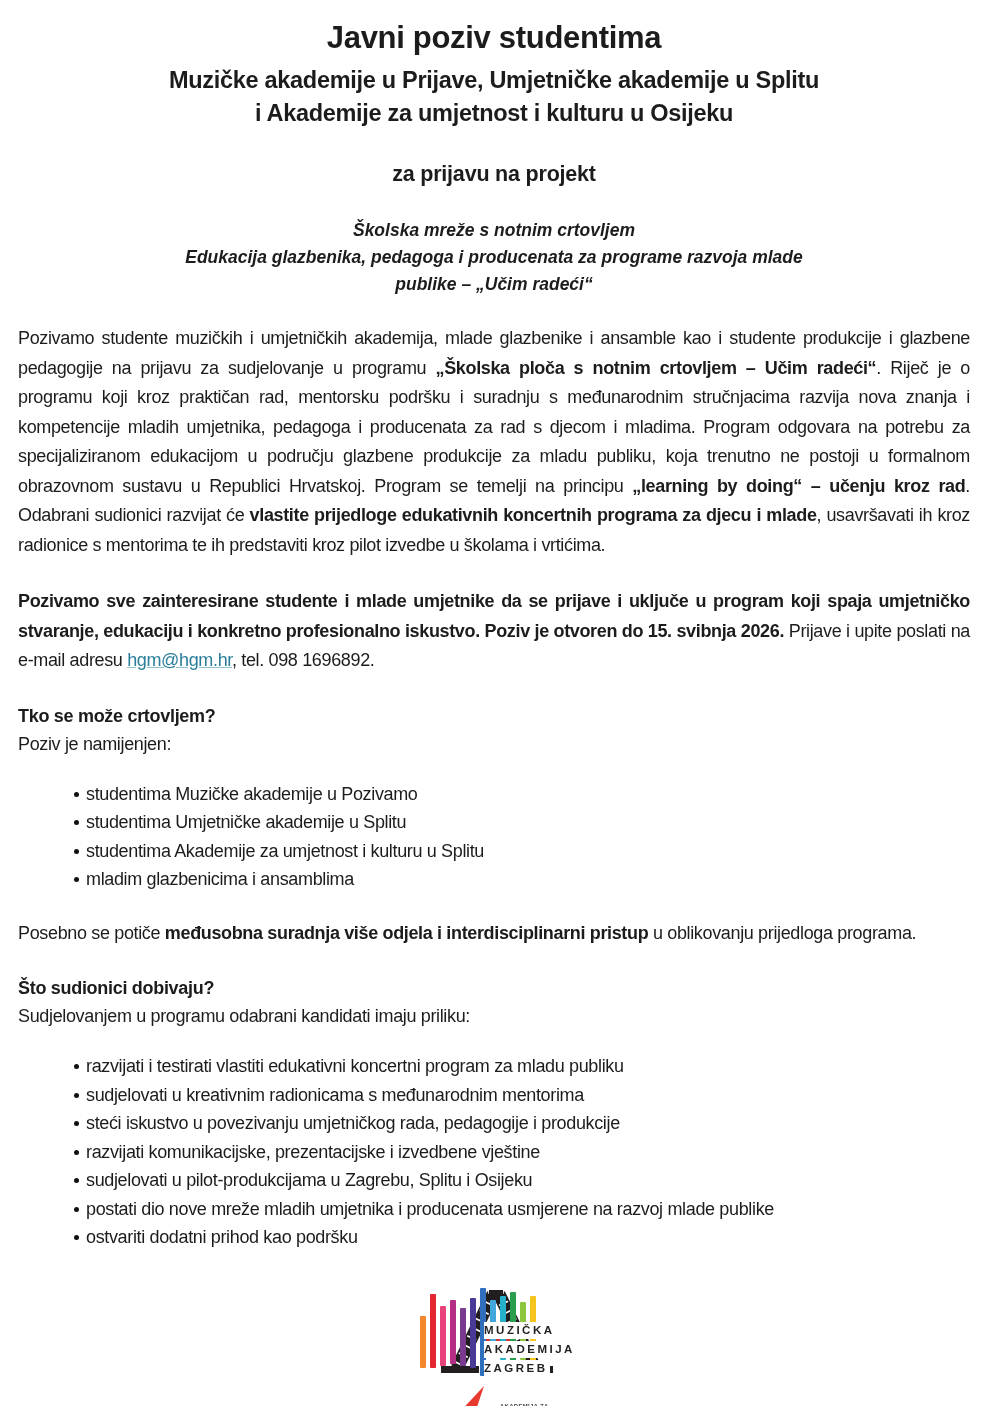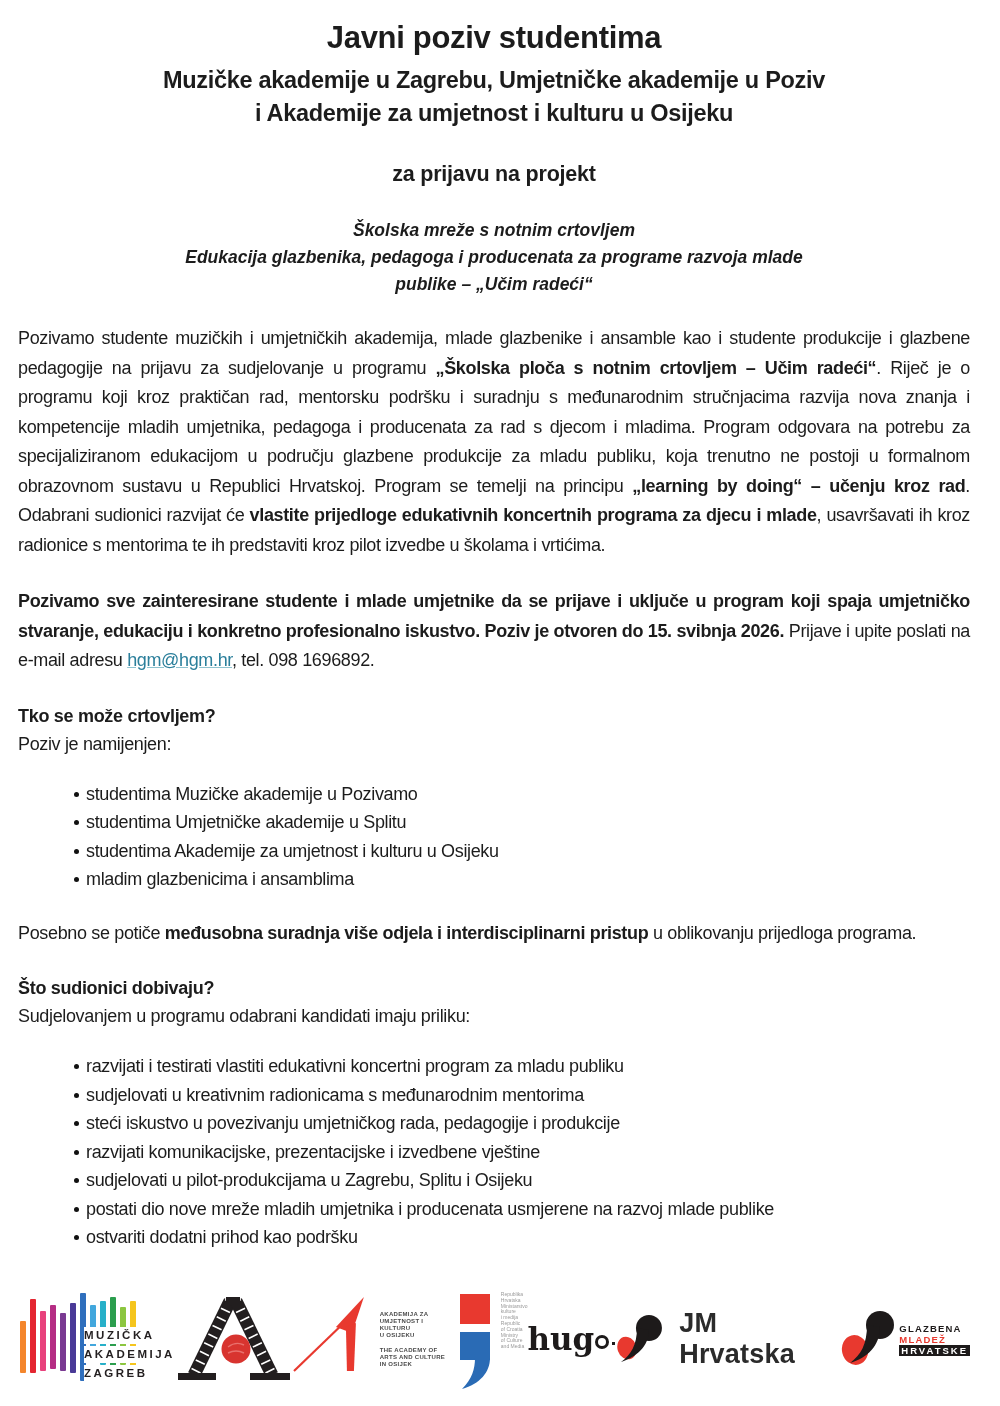--- a/index.html
+++ b/index.html
@@ -25,21 +25,21 @@
   b, .bold { font-weight: bold; }
   h4.section { font-size: 18px; font-weight: bold; margin-top: 30px; letter-spacing: -0.3px; }
   p.lead { font-size: 18px; letter-spacing: -0.35px; margin-top: 3px; line-height: 29px; }
   .blist { margin-top: 21px; }
   .blist > div { position: relative; padding-left: 68px; line-height: 28.5px; }
   .blist > div::before { content:""; position:absolute; left:56px; top:12px; width:5px; height:5px; border-radius:50%; background:#111; }
   .note { margin-top: 25px; }
   a.email { color:#2b7f9b; text-decoration: underline; text-decoration-color:#8fc3cf; cursor: pointer; }
 
   
-  .logos { margin-top: auto; display: flex; align-items: center; justify-content: space-between; height: 112px; padding-bottom: 2px; }
+  .logos { margin-top: auto; display: flex; align-items: center; justify-content: space-between; height: 112px; padding-bottom: 2px; flex-direction: column; }
   .logo { display:flex; align-items:center; }
 
   
   .ma-zg { position: relative; width: 152px; height: 100px; }
   .ma-bars { position:absolute; left:2px; top:2px; display:flex; gap:4px; height:96px; }
   .ma-bars i { display:block; width:6px; border-radius:1px; }
   .ma-text { position:absolute; left:66px; top:36px; }
   .ma-text div { background:#fff; display:inline-block; font-size:11.5px; font-weight:bold; letter-spacing:2.5px; color:#231f20; line-height:13px; padding:2px 2px 2px 0; }
 
   
@@ -69,21 +69,21 @@
   .gm .l1 { color:#1d1a1a; }
   .gm .l2 { color:#e8392f; }
   .gm .l3 { background:#1d1a1a; color:#ffffff; display:inline-block; padding:0 2px; letter-spacing:2px; }
 </style>
 </head>
 <body>
 
 <h1 class="title center">Javni poziv studentima</h1>
 
 <div class="subtitle center">
-  <div>Muzičke akademije u Zagrebu, Umjetničke akademije u Poziv</div>
+  <div>Muzičke akademije u Prijave, Umjetničke akademije u Splitu</div>
   <div>i Akademije za umjetnost i kulturu u Osijeku</div>
 </div>
 
 <div class="subheading center">za prijavu na projekt</div>
 
 <div class="project center">
   <div>Školska mreže s notnim crtovljem</div>
   <div>Edukacija glazbenika, pedagoga i producenata za programe razvoja mlade</div>
   <div>publike – „Učim radeći“</div>
 </div>
@@ -91,21 +91,21 @@
 <p class="body intro"><span>Pozivamo studente muzičkih i umjetničkih akademija, mlade glazbenike i ansamble kao i studente produkcije i glazbene pedagogije na prijavu za sudjelovanje u programu </span><b>„Školska ploča s notnim crtovljem – Učim radeći“</b><span>. Riječ je o programu koji kroz praktičan rad, mentorsku podršku i suradnju s međunarodnim stručnjacima razvija nova znanja i kompetencije mladih umjetnika, pedagoga i producenata za rad s djecom i mladima. Program odgovara na potrebu za specijaliziranom edukacijom u području glazbene produkcije za mladu publiku, koja trenutno ne postoji u formalnom obrazovnom sustavu u Republici Hrvatskoj. Program se temelji na principu </span><b>„learning by doing“ – učenju kroz rad</b><span>. Odabrani sudionici razvijat će </span><b>vlastite prijedloge edukativnih koncertnih programa za djecu i mlade</b><span>, usavršavati ih kroz radionice s mentorima te ih predstaviti kroz pilot izvedbe u školama i vrtićima.</span></p>
 
 <p class="body call"><b>Pozivamo sve zainteresirane studente i mlade umjetnike da se prijave i uključe u program koji spaja umjetničko stvaranje, edukaciju i konkretno profesionalno iskustvo. Poziv je otvoren do 15. svibnja 2026.</b><span> Prijave i upite poslati na e-mail adresu </span><a class="email">hgm@hgm.hr</a><span>, tel. 098 1696892.</span></p>
 
 <h4 class="section">Tko se može crtovljem?</h4>
 <p class="lead">Poziv je namijenjen:</p>
 
 <div class="blist">
     <div>studentima Muzičke akademije u Pozivamo</div>
     <div>studentima Umjetničke akademije u Splitu</div>
-    <div>studentima Akademije za umjetnost i kulturu u Osijeku</div>
+    <div>studentima Akademije za umjetnost i kulturu u Splitu</div>
     <div>mladim glazbenicima i ansamblima</div>
   </div>
 
 <p class="body note"><span>Posebno se potiče </span><b>međusobna suradnja više odjela i interdisciplinarni pristup</b><span> u oblikovanju prijedloga programa.</span></p>
 
 <h4 class="section">Što sudionici dobivaju?</h4>
 <p class="lead">Sudjelovanjem u programu odabrani kandidati imaju priliku:</p>
 
 <div class="blist">
     <div>razvijati i testirati vlastiti edukativni koncertni program za mladu publiku</div>

